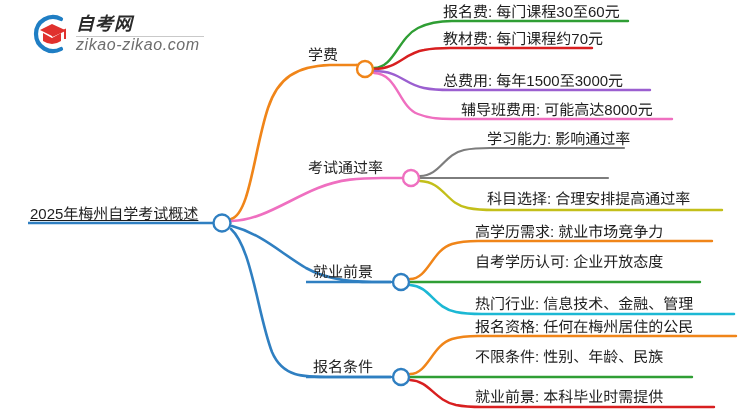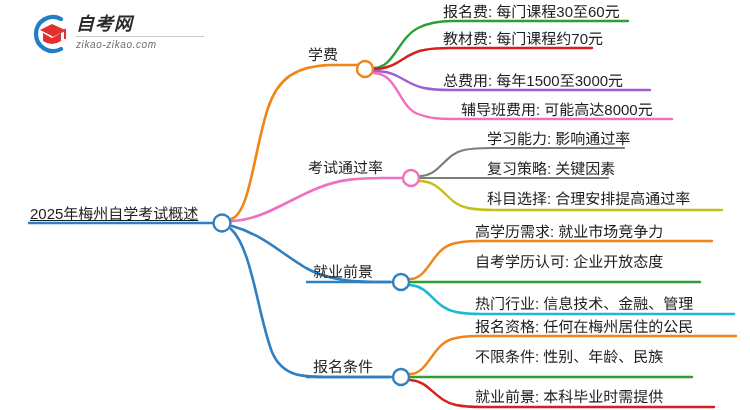--- a/index.html
+++ b/index.html
@@ -54,21 +54,21 @@
     line-height: 22px;
     white-space: nowrap;
   }
   .logo-rule {
     width: 128px;
     height: 1px;
     background: #c9c9c9;
     margin: 1px 0 1px 0;
   }
   .logo-sub {
-    font-size: 10px;
+    font-size: 16px;
     color: #6e6e6e;
     letter-spacing: 0.6px;
     line-height: 13px;
     white-space: nowrap;
   }
 
   
   .node-label {
     position: absolute;
     white-space: nowrap;
@@ -158,21 +158,20 @@
   <div class="node-label branch-label" style="left:308px; top:160px;">考试通过率</div>
   <div class="node-label branch-label" style="left:313px; top:264px;">就业前景</div>
   <div class="node-label branch-label" style="left:313px; top:359px;">报名条件</div>
 
   <div class="node-label leaf-label" style="left:443px; top:4px;">报名费: 每门课程30至60元</div>
   <div class="node-label leaf-label" style="left:443px; top:31px;">教材费: 每门课程约70元</div>
   <div class="node-label leaf-label" style="left:443px; top:73px;">总费用: 每年1500至3000元</div>
   <div class="node-label leaf-label" style="left:443px; top:102px;margin-left:18px;">辅导班费用: 可能高达8000元</div>
 
   <div class="node-label leaf-label" style="left:487px; top:131px;">学习能力: 影响通过率</div>
-  <div class="node-label leaf-label" style="left:487px; top:161px;">复习策略: 关键因素</div>
   <div class="node-label leaf-label" style="left:487px; top:191px;">科目选择: 合理安排提高通过率</div>
 
   <div class="node-label leaf-label" style="left:475px; top:224px;">高学历需求: 就业市场竞争力</div>
   <div class="node-label leaf-label" style="left:475px; top:254px;">自考学历认可: 企业开放态度</div>
   <div class="node-label leaf-label" style="left:475px; top:296px;">热门行业: 信息技术、金融、管理</div>
 
   <div class="node-label leaf-label" style="left:475px; top:319px;">报名资格: 任何在梅州居住的公民</div>
   <div class="node-label leaf-label" style="left:475px; top:349px;">不限条件: 性别、年龄、民族</div>
   <div class="node-label leaf-label" style="left:475px; top:389px;">就业前景: 本科毕业时需提供</div>
 

